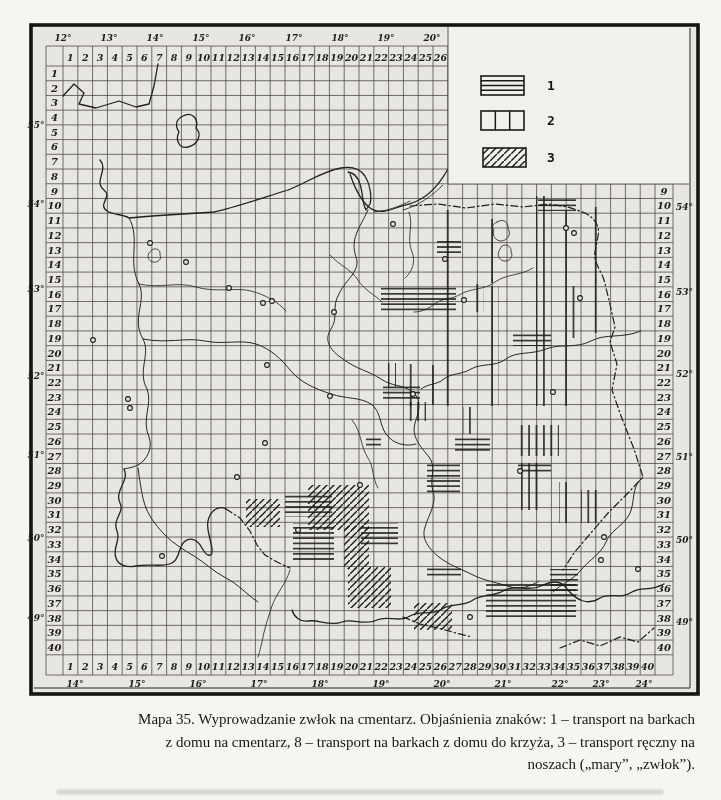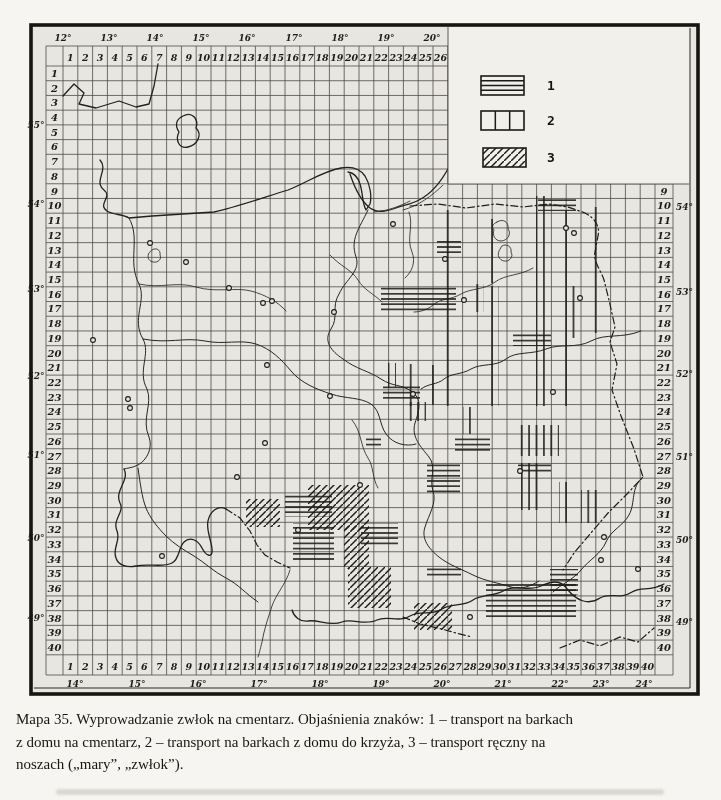--- a/index.html
+++ b/index.html
@@ -9,21 +9,21 @@
   
   .num{font:italic bold 10px "DejaVu Serif",serif;fill:#1d1c18;}
   .colnum{font:italic bold 9.5px "DejaVu Serif",serif;fill:#1d1c18;}
   .deg{font:italic bold 9px "DejaVu Serif",serif;fill:#1d1c18;}
   .legend-num{font:bold 13px "DejaVu Sans Mono",monospace;fill:#15140f;}
   
   .coast{fill:none;stroke:#22211d;stroke-width:1.3;stroke-linecap:round;stroke-linejoin:round;}
   .river{fill:none;stroke:#26251f;stroke-width:1.0;stroke-linecap:round;stroke-linejoin:round;}
   .thin{fill:none;stroke:#2b2a24;stroke-width:0.85;stroke-linecap:round;stroke-linejoin:round;}
   .dashdot{fill:none;stroke:#1e1d18;stroke-width:1.2;stroke-dasharray:7 3 1.5 3;stroke-linecap:round;}
-  .caption{position:absolute;left:16px;right:26px;top:708px;text-align:left;
+  .caption{position:absolute;left:40px;right:26px;top:708px;text-align:right;
            font-size:15px;line-height:22.5px;color:#17160f;}
   .caption div{white-space:nowrap;}
   .bottom-shadow{position:absolute;left:56px;top:789px;width:608px;height:6px;
                  background:#b9b7b0;opacity:.45;border-radius:3px;filter:blur(1.2px);}
 </style>
 </head>
 <body>
 
 <div class="page">
   <svg id="map-svg" width="721" height="721" viewBox="0 0 721 721">
@@ -424,18 +424,18 @@
       </g>
     <g id="g-frame">
         <rect x="31" y="25" width="667" height="669" fill="none" stroke="#161511" stroke-width="3.6"></rect>
         <line x1="690" y1="28" x2="690" y2="688" stroke="#161511" stroke-width="0.9"></line>
         <line x1="34" y1="688" x2="690" y2="688" stroke="#161511" stroke-width="0.9"></line>
       </g>
   </svg>
 
   <div class="caption">
     <div>Mapa 35. Wyprowadzanie zwłok na cmentarz. Objaśnienia znaków: 1 – transport na barkach</div>
-    <div>z domu na cmentarz, 2 – transport na barkach z domu do krzyża, 3 – transport ręczny na</div>
+    <div>z domu na cmentarz, 8 – transport na barkach z domu do krzyża, 3 – transport ręczny na</div>
     <div>noszach („mary”, „zwłok”).</div>
   </div>
 
   <div class="bottom-shadow"></div>
 </div>
 
 </body></html>

